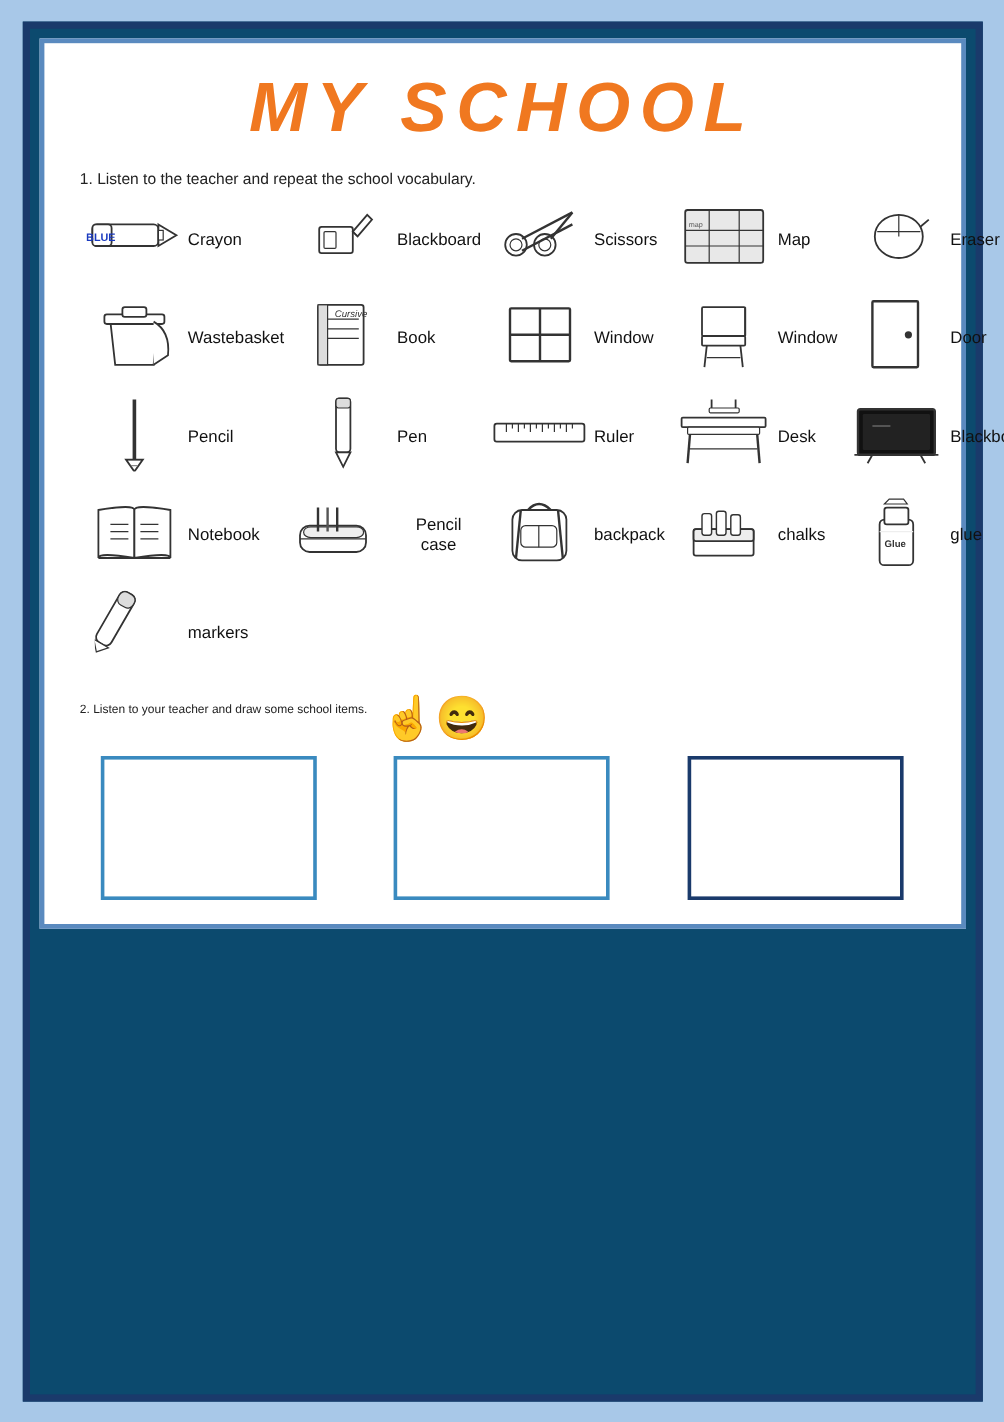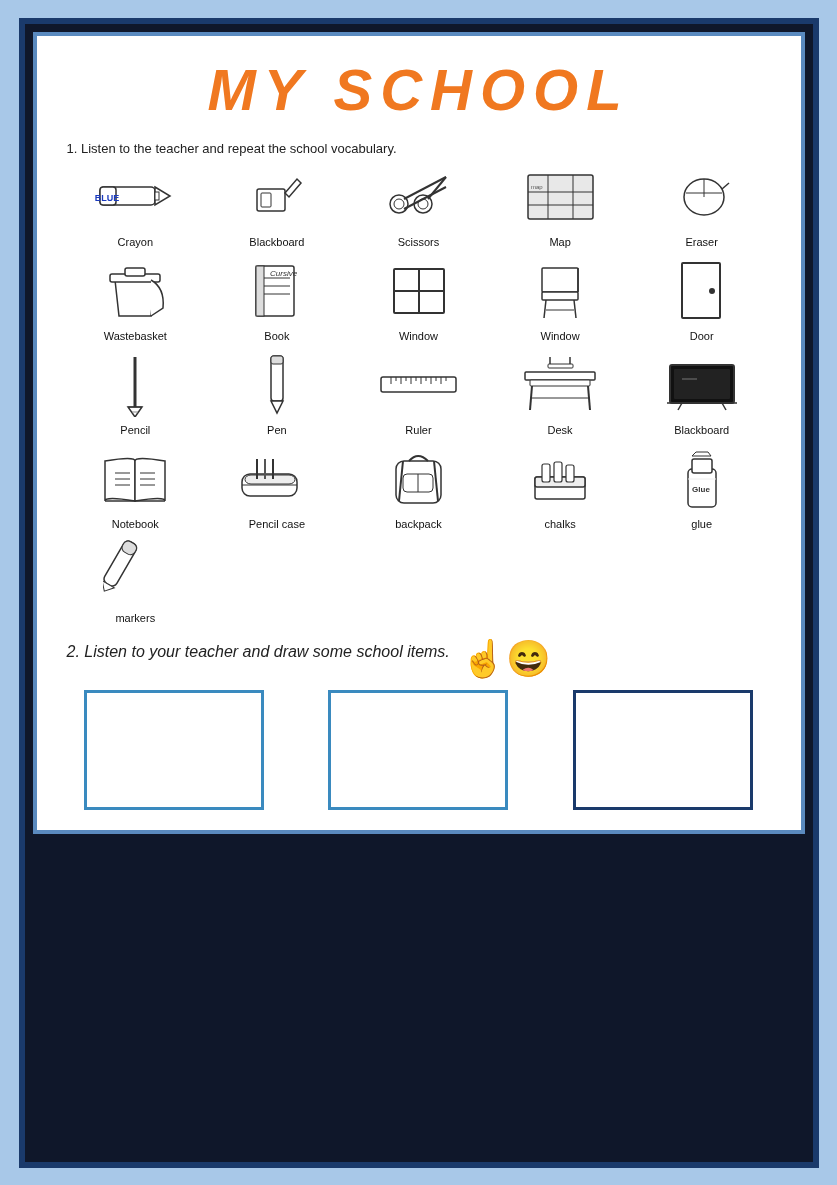--- a/index.html
+++ b/index.html
@@ -8,21 +8,21 @@
       min-height: 1185px;
       background: #a8c8e8;
       display: flex;
       align-items: center;
       justify-content: center;
       font-family: Arial, sans-serif;
     }
     .outer-border {
       width: 800px;
       min-height: 1150px;
-      background: #0f172a;
+      background: #0c4a6e;
       border: 6px solid #1a3a6b;
       padding: 8px;
     }
     .inner-border {
       width: 100%;
       min-height: 100%;
       background: white;
       border: 4px solid #5a8abf;
       padding: 20px 30px;
     }
@@ -42,47 +42,46 @@
       color: #222;
     }
     .vocab-grid {
       display: grid;
       grid-template-columns: repeat(5, 1fr);
       gap: 8px 4px;
       margin-bottom: 10px;
     }
     .vocab-item {
       display: flex;
-      flex-direction: column;
+      flex-direction: row;
       align-items: center;
       font-size: 12px;
       color: #222;
       text-align: center;
     }
     .vocab-item .icon-area {
       width: 90px;
       height: 70px;
       display: flex;
       align-items: center;
       justify-content: center;
       margin-bottom: 4px;
     }
     .vocab-item .label {
-      font-size: 11px;
+      font-size: 14px;
       color: #111;
     }
     
     .draw-section {
       margin-top: 14px;
     }
     .draw-instruction {
-      font-size: 16px;
+      font-size: 10px;
       margin-bottom: 14px;
       color: #222;
-      font-style: italic;
     }
     .draw-boxes {
       display: flex;
       gap: 30px;
       justify-content: space-around;
       margin-top: 10px;
     }
     .draw-box {
       width: 180px;
       height: 120px;

